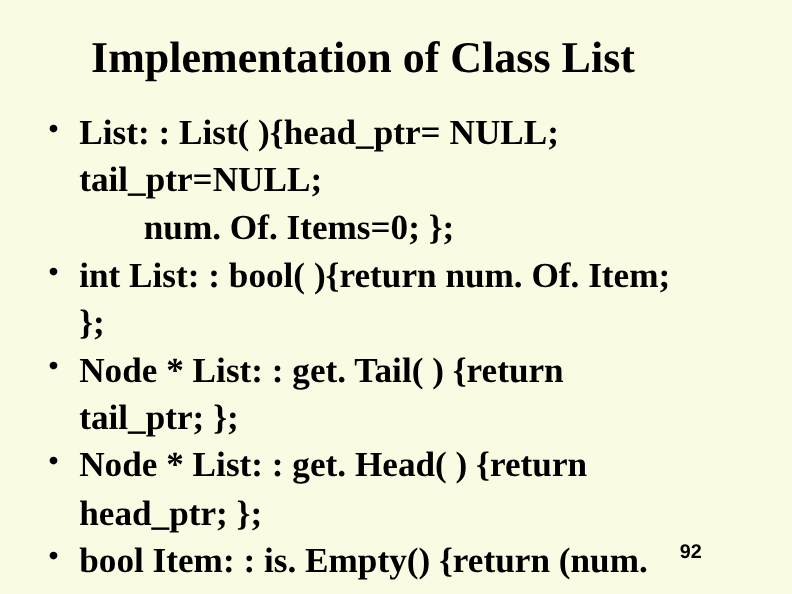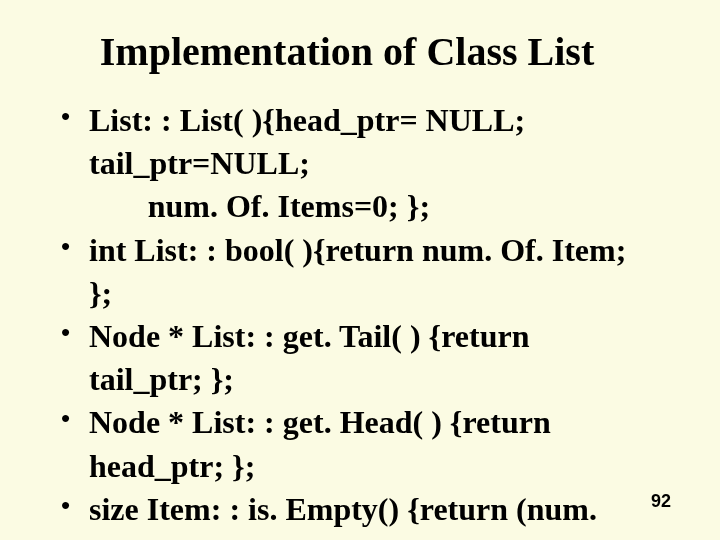--- a/index.html
+++ b/index.html
@@ -11,21 +11,20 @@
     font-family: "Times New Roman", Times, serif;
     color: #000;
     overflow: hidden;
   }
   .slide {
     width: 672px;
     height: 540px;
     position: relative;
     box-sizing: border-box;
     padding: 28px 48px 0 36px;
-    margin-left: 17px;
   }
   .title {
     font-size: 40px;
     font-weight: bold;
     text-align: center;
     margin: 0;
     white-space: nowrap;
   }
   .body {
     margin-top: 24px;
@@ -51,21 +50,21 @@
     font-size: 26px;
   }
   .cont {
     display: block;
     padding-left: 36px;
     text-align: right;
     width: 58%;
   }
   .page-num {
     position: absolute;
-    right: 18px;
+    right: 34px;
     bottom: 28px;
     font-size: 18px;
     font-family: Arial, Helvetica, sans-serif;
     font-weight: bold;
   }
 </style>
 </head>
 <body>
 
 <div class="slide">
@@ -86,20 +85,20 @@
 
       <li>
         <span>Node * List: : get. Tail( ) {</span><b>return </b><span>tail_ptr; };</span>
       </li>
 
       <li>
         <span>Node * List: : get. Head( ) {</span><b>return </b><span>head_ptr; };</span>
       </li>
 
       <li>
-        <b>size </b><span>Item: : is. Empty() {</span><b>return </b><span>(num. Of. Item==9); };</span>
+        <b>bool </b><span>Item: : is. Empty() {</span><b>return </b><span>(num. Of. Item==9); };</span>
       </li>
 
     </ul>
   </div>
 
   <div class="page-num">92</div>
 </div>
 
 </body></html>

